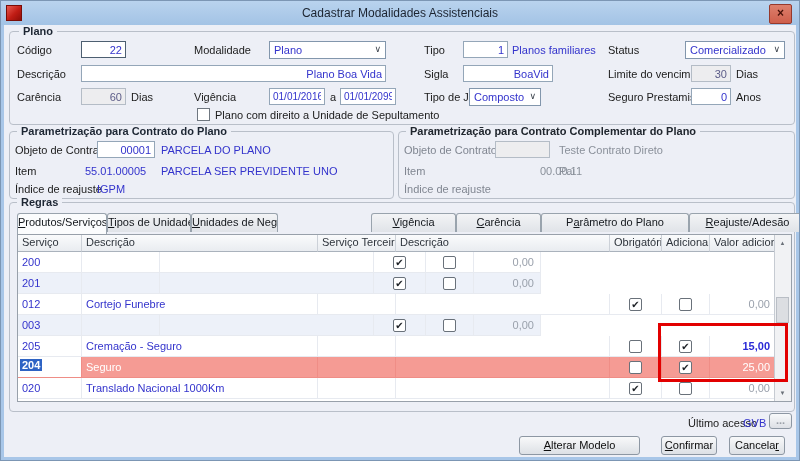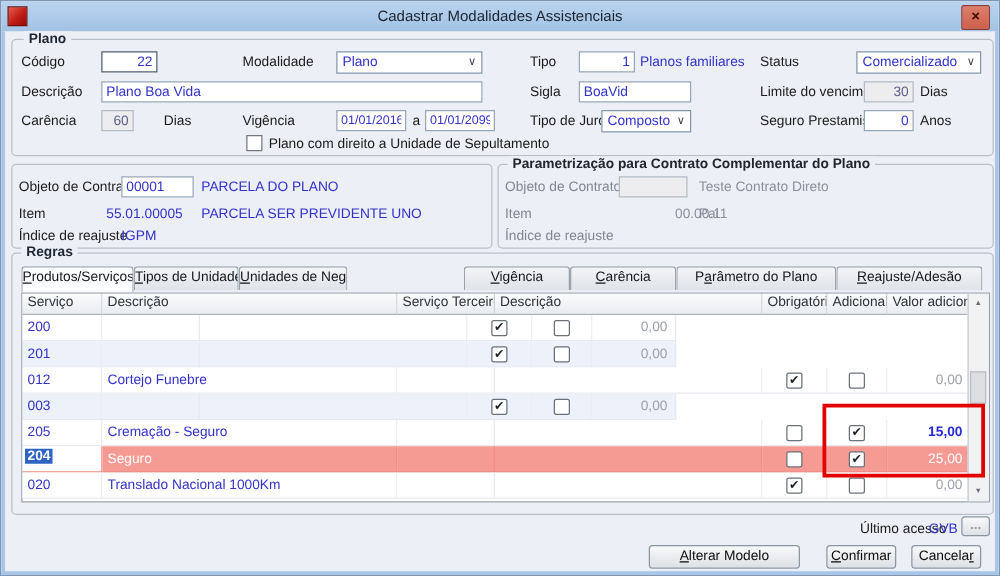--- a/index.html
+++ b/index.html
@@ -21,21 +21,21 @@
   .frame.r{right:0;top:24px;width:3px;bottom:0;}
   .frame.b{left:0;bottom:0;width:100%;height:3px;}
   .group{position:absolute;border:1px solid #b9bfc9;border-radius:4px;}
   .legend{position:absolute;background:#edeff6;padding:0 4px;font-weight:bold;color:#1d2633;white-space:nowrap;}
   .legend.dim{color:#20262e;}
   .lbl{position:absolute;color:#1b1b1b;white-space:nowrap;}
   .lbl.gray{color:#808691;}
   .bluetext{position:absolute;color:#3333cc;white-space:nowrap;}
   .graytext{position:absolute;color:#8a909a;white-space:nowrap;}
   .inp{position:absolute;height:17px;border:1px solid #94a6b8;background:#fff;color:#3333cc;
-    font:inherit;padding:0 3px;box-sizing:border-box;}
+    font:inherit;padding:0 3px;box-sizing:border-box;text-align:right;}
   .inp.num{text-align:right;}
   .inp.focus{border-color:#4d5f71;}
   .inp.dis{background:#ededef;color:#5c5c88;border-color:#b4bcc6;}
   .combo{position:absolute;height:18px;border:1px solid #8296ac;background:#fff;box-sizing:border-box;cursor:default;}
   .combo .v{position:absolute;left:4px;top:2px;color:#3333cc;white-space:nowrap;}
   .combo .ch{position:absolute;right:4px;top:2px;color:#3a4document4;color:#39404a;font-size:9px;}
   .cbx{position:absolute;width:13px;height:13px;background:#fff;border:1px solid #6f7780;box-sizing:border-box;}
   .tabs{position:absolute;left:16px;top:212px;height:21px;display:flex;}
   .tab{height:19px;box-sizing:border-box;border:1px solid #99a3ad;border-bottom:none;
     border-radius:3px 3px 0 0;background:linear-gradient(#f3f4f6,#e0e3e8);
@@ -107,39 +107,40 @@
 
   <span class="lbl" style="left:16px;top:67px;">Descrição</span>
   <input class="inp" style="left: 80px; top: 64px; width: 305px;" value="Plano Boa Vida">
   <span class="lbl" style="left:423px;top:67px;">Sigla</span>
   <input class="inp" style="left: 462px; top: 64px; width: 90px;" value="BoaVid">
   <span class="lbl" style="left:607px;top:67px;">Limite do vencimento</span>
   <input class="inp num dis" style="left: 690px; top: 64px; width: 40px;" value="30">
   <span class="lbl" style="left:735px;top:67px;">Dias</span>
 
   <span class="lbl" style="left:16px;top:90px;">Carência</span>
-  <input class="inp num dis" style="left: 80px; top: 87px; width: 26px;" value="60">
+  <input class="inp num dis" style="left: 80px; top: 87px; width: 45px;" value="60">
   <span class="lbl" style="left:130px;top:90px;">Dias</span>
   <span class="lbl" style="left:193px;top:90px;">Vigência</span>
   <input class="inp num" style="left: 268px; top: 87px; width: 56px; font-size: 10px;" value="01/01/2016">
   <span class="lbl" style="left:329px;top:90px;">a</span>
   <input class="inp num" style="left: 339px; top: 87px; width: 56px; font-size: 10px;" value="01/01/2099">
   <span class="lbl" style="left:423px;top:90px;">Tipo de Juros</span>
-  <div class="combo" style="left:480px;top:87px;width:72px;">
+  <div class="combo" style="left:468px;top:87px;width:72px;">
     <span class="v">Composto</span>
     <span class="ch">∨</span>
   </div>
   <span class="lbl" style="left:607px;top:90px;">Seguro Prestamista</span>
   <input class="inp num" style="left: 690px; top: 87px; width: 40px;" value="0">
   <span class="lbl" style="left:735px;top:90px;">Anos</span>
 
   <span class="cbx" style="left:196px;top:107px;"></span>
   <span class="lbl" style="left:214px;top:108px;">Plano com direito a Unidade de Sepultamento</span>
 
   <div class="group" style="left:8px;top:130px;width:383px;height:66px;"></div>
+  <span class="legend" style="left:16px;top:124px;">Parametrização para Contrato do Plano</span>
   <span class="lbl" style="left:14px;top:143px;">Objeto de Contrato</span>
   <input class="inp" style="left: 96px; top: 140px; width: 58px;" value="00001">
   <span class="bluetext" style="left:160px;top:143px;">PARCELA DO PLANO</span>
   <span class="lbl" style="left:14px;top:164px;">Item</span>
   <span class="bluetext" style="left:84px;top:164px;">55.01.00005</span>
   <span class="bluetext" style="left:160px;top:164px;">PARCELA SER PREVIDENTE UNO</span>
   <span class="lbl" style="left:14px;top:182px;">Índice de reajuste</span>
   <span class="bluetext" style="left:96px;top:182px;">IGPM</span>
 
   <div class="group" style="left:397px;top:130px;width:395px;height:66px;"></div>
@@ -156,21 +157,21 @@
   <div class="group" style="left:8px;top:201px;width:784px;height:208px;"></div>
   <span class="legend" style="left:16px;top:195px;">Regras</span>
 
   <div class="tabs" id="tabs">
       <div class="tab active" style="width: 90px;"><u>P</u>rodutos/Serviços</div>
       <div class="tab" style="width: 84px;"><u>T</u>ipos de Unidades</div>
       <div class="tab" style="width: 87px;"><u>U</u>nidades de Negócio</div>
       <div class="tab" style="width: 93px; margin-top: 24px;"><u>B</u>eneficiários</div>
       <div class="tab" style="width: 85px;"><u>V</u>igência</div>
       <div class="tab" style="width: 85px;"><u>C</u>arência</div>
-      <div class="tab" style="width: 128px;">P<u>a</u>râmetro do Plano</div>
+      <div class="tab" style="width: 148px;">P<u>a</u>râmetro do Plano</div>
       <div class="tab" style="width: 117px;"><u>R</u>eajuste/Adesão</div>
     </div>
 
   <div class="grid">
     <div class="ghead" id="grid-header">
         <div class="th" style="width: 64px;">Serviço</div>
         <div class="th" style="width: 236px;">Descrição</div>
         <div class="th" style="width: 78px;">Serviço Terceiro</div>
         <div class="th" style="width: 214px;">Descrição</div>
         <div class="th" style="width: 52px;">Obrigatório</div>

